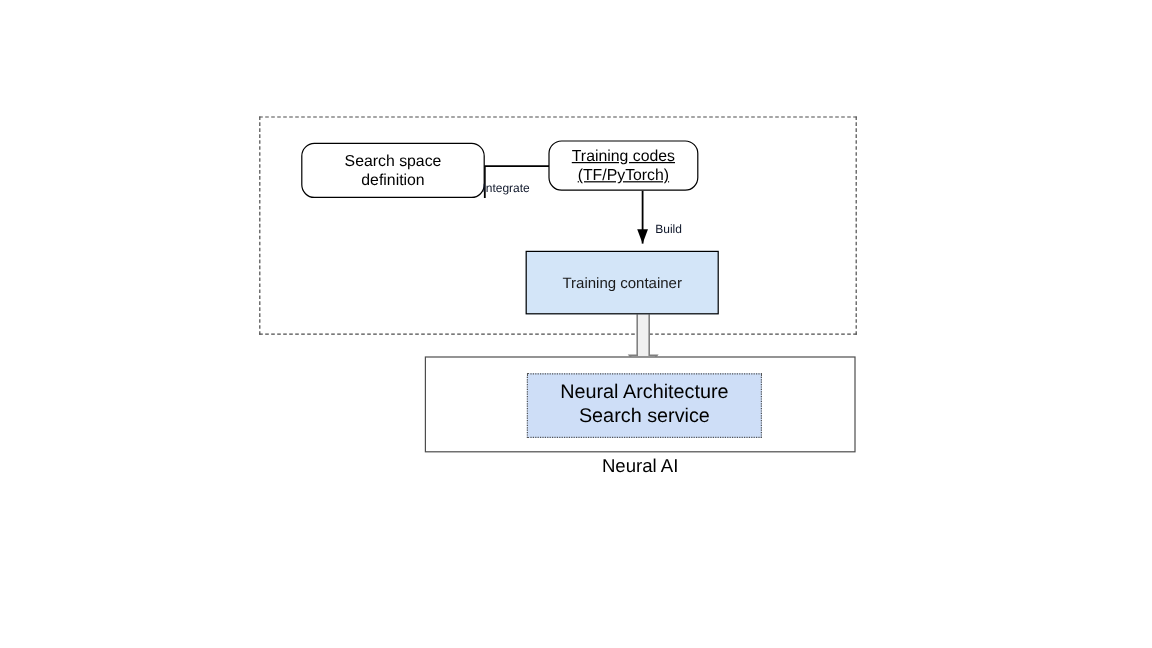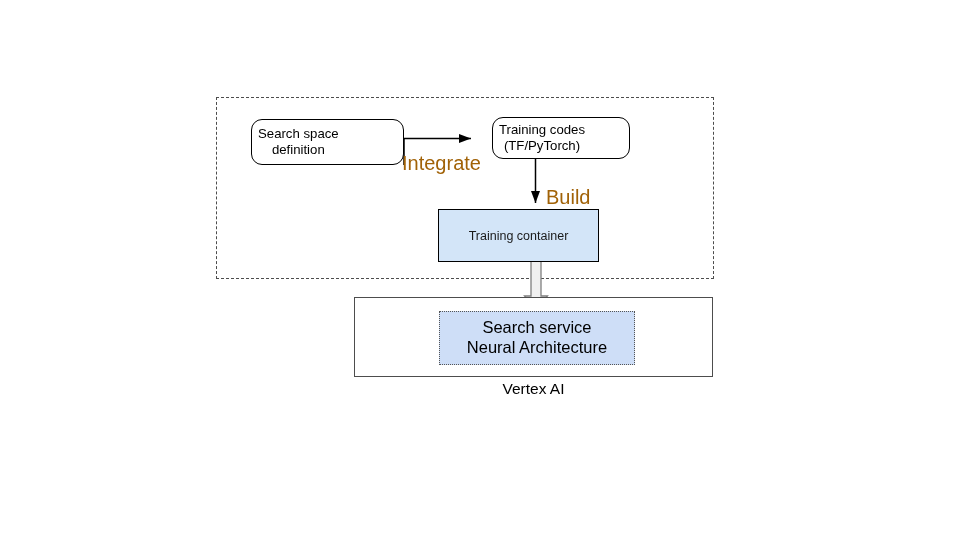--- a/index.html
+++ b/index.html
@@ -35,40 +35,42 @@
 
   
   .rbox {
     position: absolute;
     box-sizing: border-box;
     background: #ffffff;
     border: 1.5px solid #000000;
     border-radius: 11px;
     display: flex;
     align-items: center;
+    justify-content: center;
     text-align: center;
     line-height: 1.22;
     font-size: 13.2px;
     color: #000000;
   }
   .rbox .lines {
     padding: 0 6px;
   }
 
   #search-space-box {
     left: 251px;
     top: 119px;
     width: 153px;
     height: 46px;
   }
   #training-codes-box {
-    left: 492px;
+    left: 457px;
     top: 117px;
-    width: 138px;
+    width: 125px;
     height: 42px;
+    text-decoration: underline;
   }
 
   
   #training-container-box {
     position: absolute;
     left: 438px;
     top: 209px;
     width: 161px;
     height: 53px;
     box-sizing: border-box;
@@ -119,22 +121,22 @@
     top: 380px;
     width: 359px;
     text-align: center;
     font-size: 15.5px;
     color: #000000;
   }
 
   
   .edge-label {
     position: absolute;
-    font-size: 20px;
-    color: #a16207;
+    font-size: 10px;
+    color: #0f172a;
     white-space: nowrap;
   }
   #integrate-label {
     left: 402px;
     top: 152px;
   }
   #build-label {
     left: 546px;
     top: 186px;
   }
@@ -202,20 +204,20 @@
   <div class="edge-label" id="build-label">Build</div>
 
   <div id="training-container-box">
     <span>Training container</span>
   </div>
 
   <div id="vertex-ai-box"></div>
 
   <div id="nas-box">
     <div>
+      <div>Neural Architecture</div>
       <div>Search service</div>
-      <div>Neural Architecture</div>
     </div>
   </div>
 
-  <div id="vertex-ai-caption">Vertex AI</div>
+  <div id="vertex-ai-caption">Neural AI</div>
 
 </div>
 
 </body></html>

